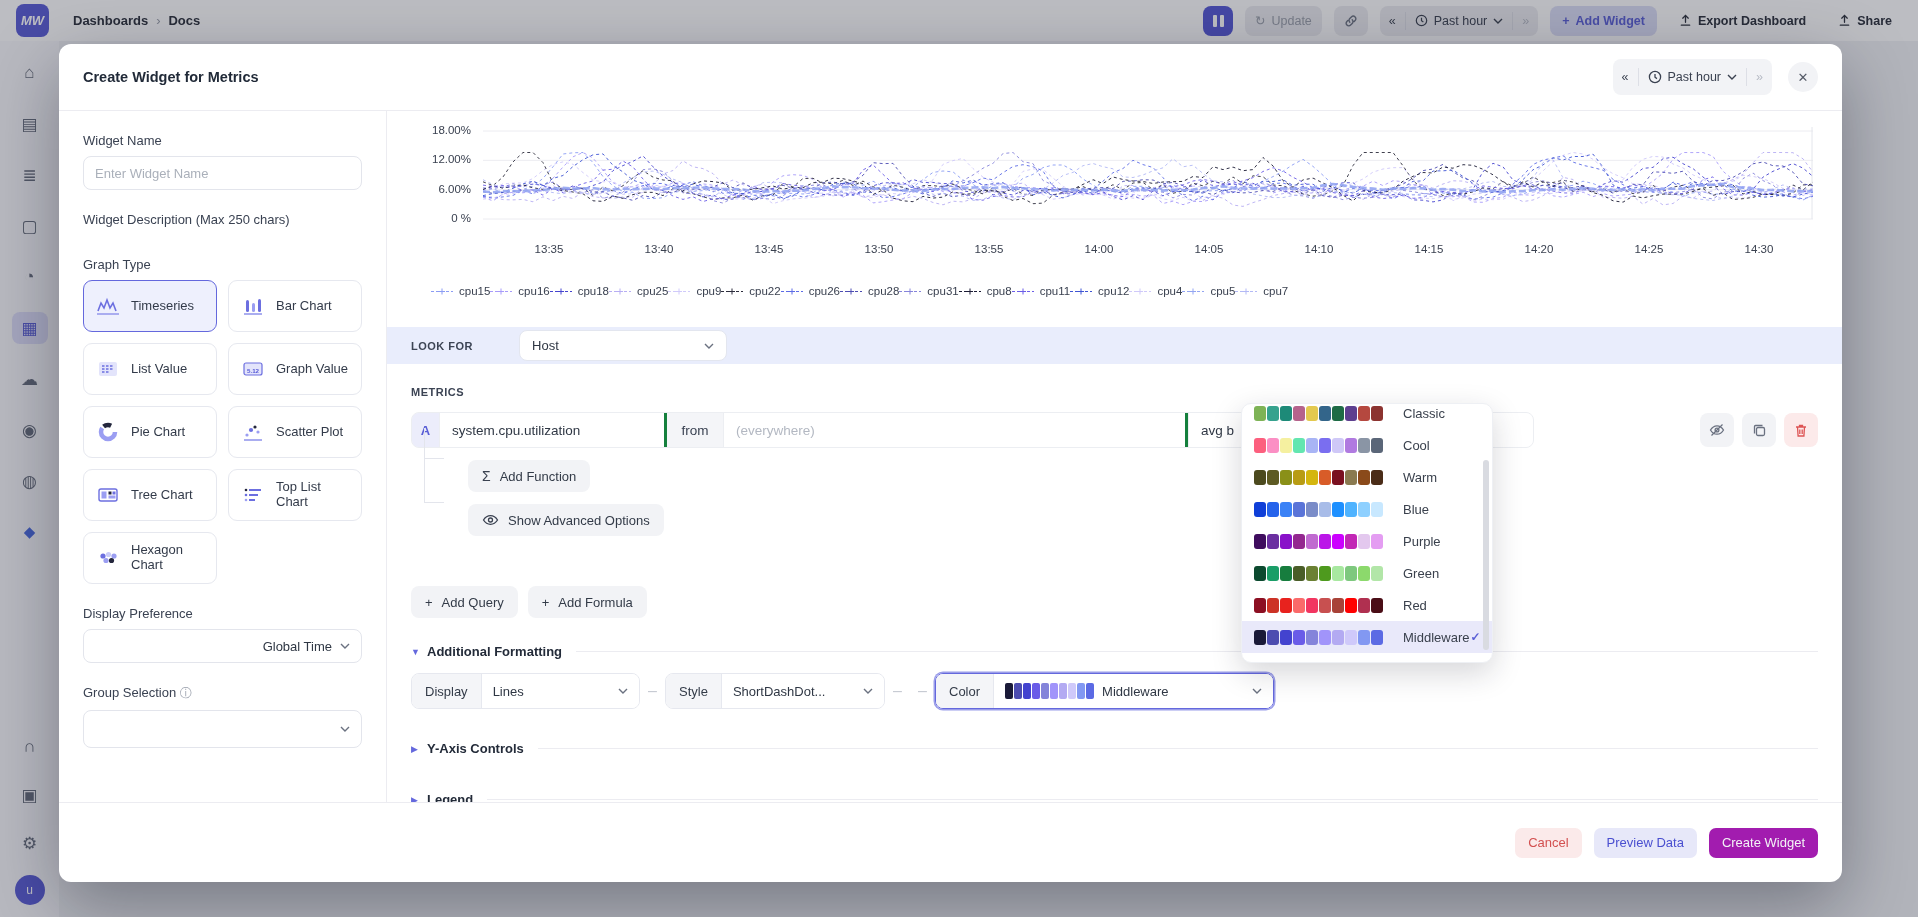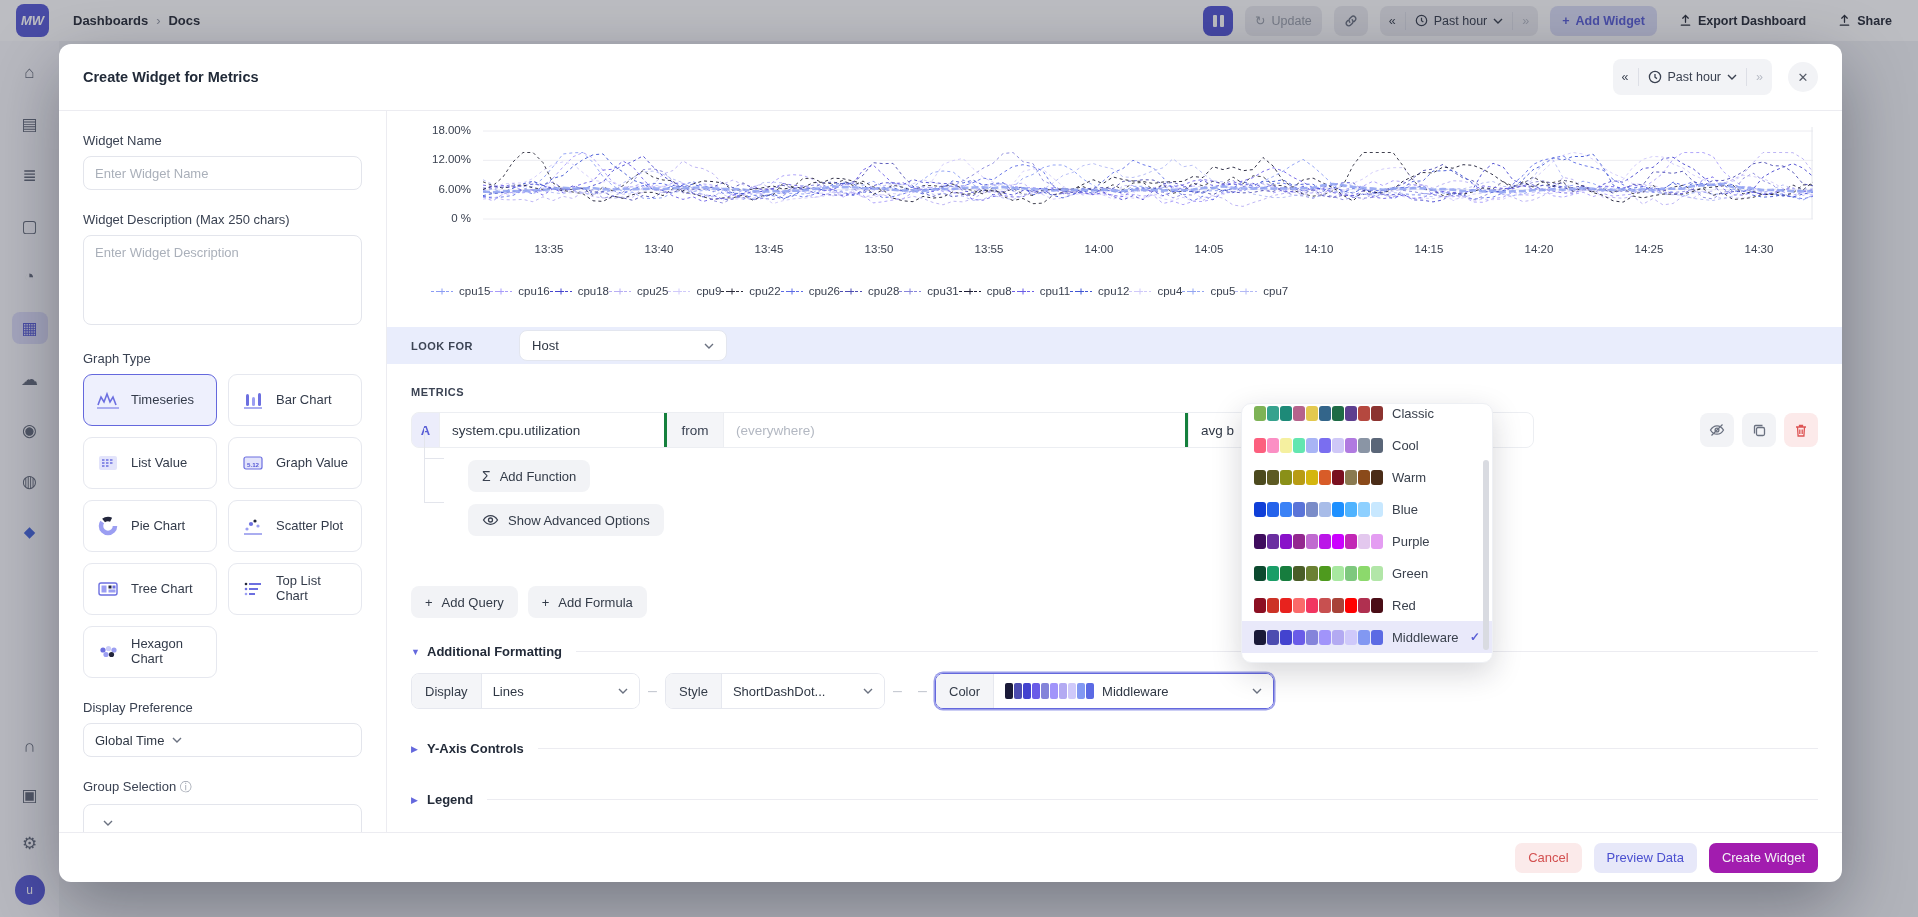--- a/index.html
+++ b/index.html
@@ -39,21 +39,21 @@
   .left-panel{flex:0 0 328px;width:328px;border-right:1px solid #ececf1;padding:22px 24px;box-sizing:border-box;overflow:hidden}
   .f-label{font-size:13px;color:#3a4252;margin:0 0 8px}
   .f-gap{height:22px}
   .t-input{width:100%;height:34px;border:1px solid #e3e5ec;border-radius:8px;padding:0 11px;font-size:13px;color:#2f3744;box-sizing:border-box;outline:none;background:#fff}
   .t-input::placeholder,textarea::placeholder{color:#aab0ba}
   textarea.t-input{height:90px;padding-top:9px;resize:none;font-family:"Liberation Sans",sans-serif}
   .g-grid{display:grid;grid-template-columns:1fr 1fr;gap:11px}
   .g-btn{height:52px;border:1px solid #e6e8ef;border-radius:9px;background:#fff;display:flex;align-items:center;gap:10px;padding:0 11px;font-size:13px;color:#333b4a;box-sizing:border-box;line-height:1.15}
   .g-btn.selected{border:1.5px solid #6468dd;background:#eef0fd}
   .g-btn svg{flex:0 0 26px}
-  .sel{display:flex;align-items:center;justify-content:flex-start;gap:8px;cursor:default}
+  .sel{display:flex;align-items:center;justify-content:flex-end;gap:8px;cursor:default}
   .chev{flex:0 0 10px;color:#6a7180}
   .info-i{color:#9aa0ac;font-size:12px}
   
   .right-panel{flex:1;min-width:0;position:relative;overflow:hidden}
   .chart-area{padding:14px 16px 0 24px}
   .chart-row{display:flex;gap:8px}
   .ylabels{position:relative;width:64px;height:104px;flex:0 0 64px}
   .ylabels span{position:absolute;right:4px;font-size:11.5px;color:#3a4150}
   .plot{position:relative;width:1330px;height:104px}
   .plot svg{display:block}
@@ -88,33 +88,33 @@
   .fmt-row{display:flex;align-items:center;margin-top:14px}
   .fmt-group{display:flex;height:36px;border:1px solid #e6e8ef;border-radius:8px;overflow:hidden;box-sizing:border-box}
   .fmt-group.focused{border-color:#6468dd;box-shadow:0 0 0 1.5px rgba(100,104,221,.65)}
   .fmt-label{background:#f4f5f8;display:flex;align-items:center;padding:0 13px;font-size:13px;color:#333b48;border-right:1px solid #e6e8ef;white-space:nowrap}
   .fmt-value{display:flex;align-items:center;gap:8px;padding:0 11px;font-size:13px;color:#2f3744;background:#fff;flex:1;box-sizing:border-box}
   .fmt-value .chev{margin-left:auto}
   .fmt-sep{width:25px;text-align:center;color:#c6cad2}
   .strip{display:flex;gap:1px}
   .strip-sw{width:8px;height:16px;border-radius:2px}
   .collapse-row{display:flex;align-items:center;margin:32px 24px 0}
-  .m-foot{flex:0 0 47px;border-top:1px solid #ececf1;display:flex;align-items:center;justify-content:flex-end;gap:12px;padding:1px 24px}
+  .m-foot{flex:0 0 47px;border-top:1px solid #ececf1;display:flex;align-items:center;justify-content:flex-end;gap:12px;padding:16px 24px}
   .btn{height:30px;padding:0 13px;border-radius:7px;font-size:13px;display:flex;align-items:center;border:none}
   .btn.cancel{background:#fbeaea;color:#d35050}
   .btn.preview{background:#e7e8f9;color:#4a4fd0}
   .btn.create{background:#a21caf;color:#f3f4f6}
   
   .dropdown{position:absolute;left:1182px;top:359px;width:252px;height:260px;background:#fff;border-radius:10px;border:1px solid #eef0f4;
             box-shadow:0 10px 30px rgba(25,28,45,.18);z-index:40;overflow:hidden;box-sizing:border-box}
   .pal-row{display:flex;align-items:center;gap:1px;height:32px;padding:0 12px}
   .pal-row.first{margin-top:-7px}
   .pal-row.selected{background:#e9e9fa}
   .pal-sw{width:12px;height:15px;border-radius:3px;flex:0 0 12px}
-  .pal-name{font-size:13px;color:#3a414d;margin-left:8px;white-space:nowrap}
+  .pal-name{font-size:13px;color:#3a414d;margin-left:19px;white-space:nowrap}
   .pal-check{margin-left:auto;color:#5a5fd6;font-weight:700;font-size:12px}
   .scroll-thumb{position:absolute;right:3px;top:56px;width:6px;height:190px;border-radius:3px;background:#d9dbe1}
 </style>
 </head>
 <body>
 
 <div class="topbar">
   <div class="logo">MW</div>
   <div class="crumbs">
     <span>Dashboards</span>
@@ -215,21 +215,20 @@
     </div>
   </div>
 
   <div class="m-body">
 
     <div class="left-panel">
       <div class="f-label">Widget Name</div>
       <input class="t-input" placeholder="Enter Widget Name" style="">
       <div class="f-gap"></div>
       <div class="f-label">Widget Description (Max 250 chars)</div>
-      <textarea class="t-input" placeholder="Enter Widget Description" style=""></textarea>
       <div class="f-gap"></div>
       <div class="f-label">Graph Type</div>
       <div class="g-grid">
         <div class="g-btn selected">
           <svg width="26" height="22" viewBox="0 0 26 22" fill="none">
               <path d="M3 16l3-8 3 5 3-8 3 8 3-5 3 8" stroke="#6c6fe0" stroke-width="1.6" fill="none"></path>
               <path d="M2 19h22" stroke="#aaadf0" stroke-width="2"></path>
             </svg>
           <span>Timeseries</span>
         </div>

